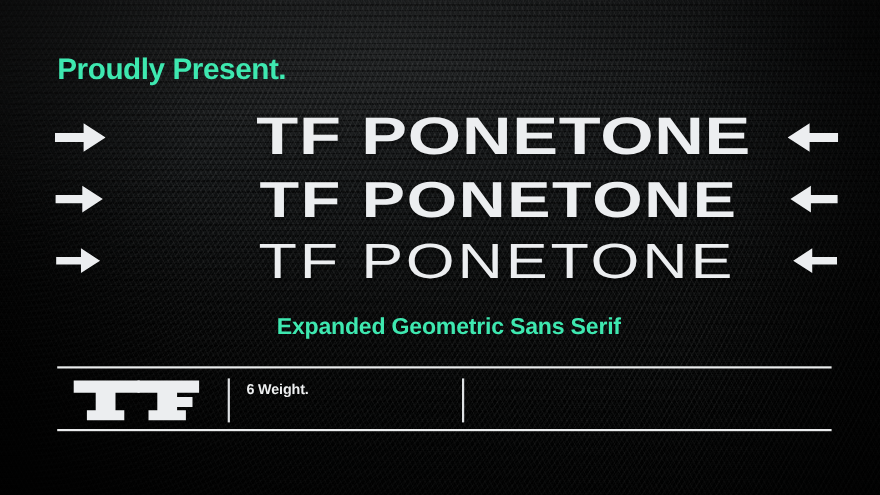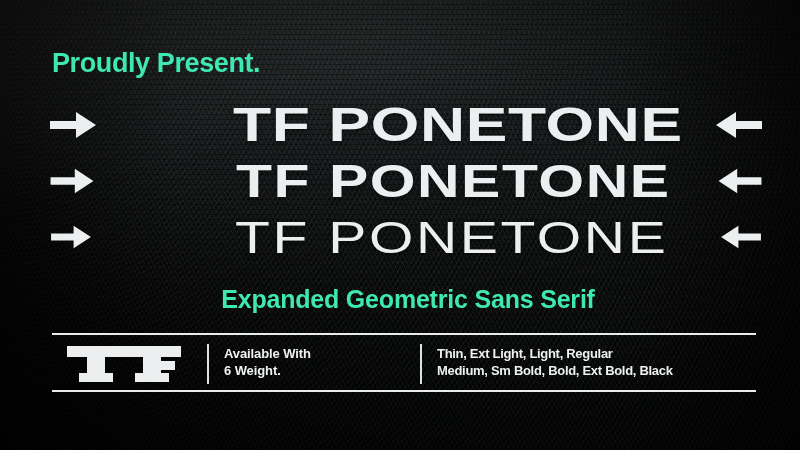--- a/index.html
+++ b/index.html
@@ -122,21 +122,21 @@
     transform-origin: left center;
   }
 
   
   .subtitle {
     position: absolute;
     left: 0;
     right: 0;
     top: 287px;
     text-align: center;
-    font-size: 25px;
+    font-size: 21px;
     font-weight: bold;
     letter-spacing: -0.2px;
     line-height: 1;
     white-space: nowrap;
     margin-left: 16px;
   }
 
   
   .rule {
     position: absolute;
@@ -245,25 +245,20 @@
 
         <path d="M2 2 H62 V13 H40 V29 H48 V38 H14 V29 H22 V13 H2 Z" fill="#eceef0"></path>
 
         <path d="M60 2 H116 V13 H96 V17 H110 V26 H96 V29 H104 V38 H70 V29 H78 V13 H60 Z" fill="#eceef0"></path>
       </svg>
 
       <div class="vdiv" id="vdiv-1"></div>
       <div class="vdiv" id="vdiv-2"></div>
 
       <div class="infocol" id="col-avail">
-        <div>Available With</div>
         <div>6 Weight.</div>
       </div>
 
-      <div class="infocol" id="col-weights">
-        <div>Thin, Ext Light, Light, Regular</div>
-        <div>Medium, Sm Bold, Bold, Ext Bold, Black</div>
-      </div>
 
     </div>
 
   </div>
 </div>
 
 </body></html>

